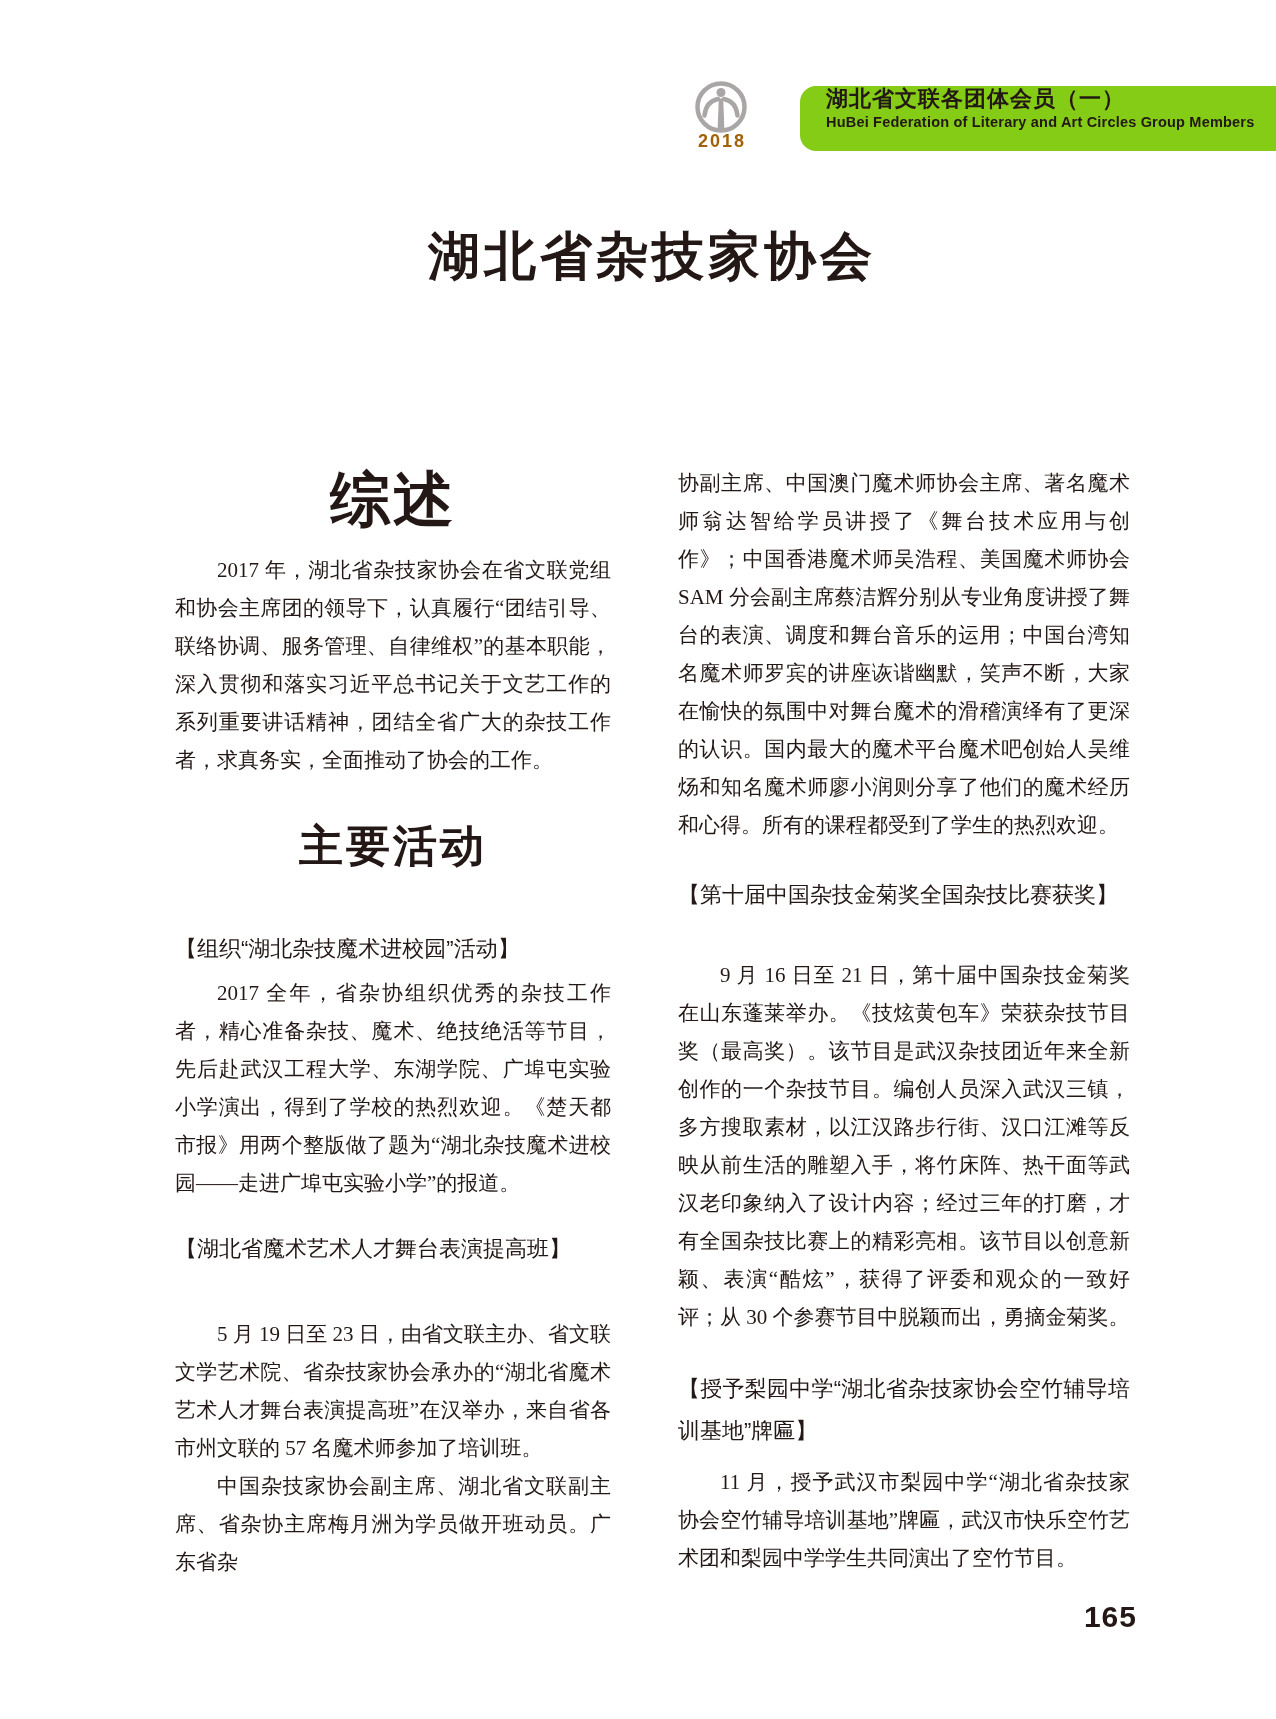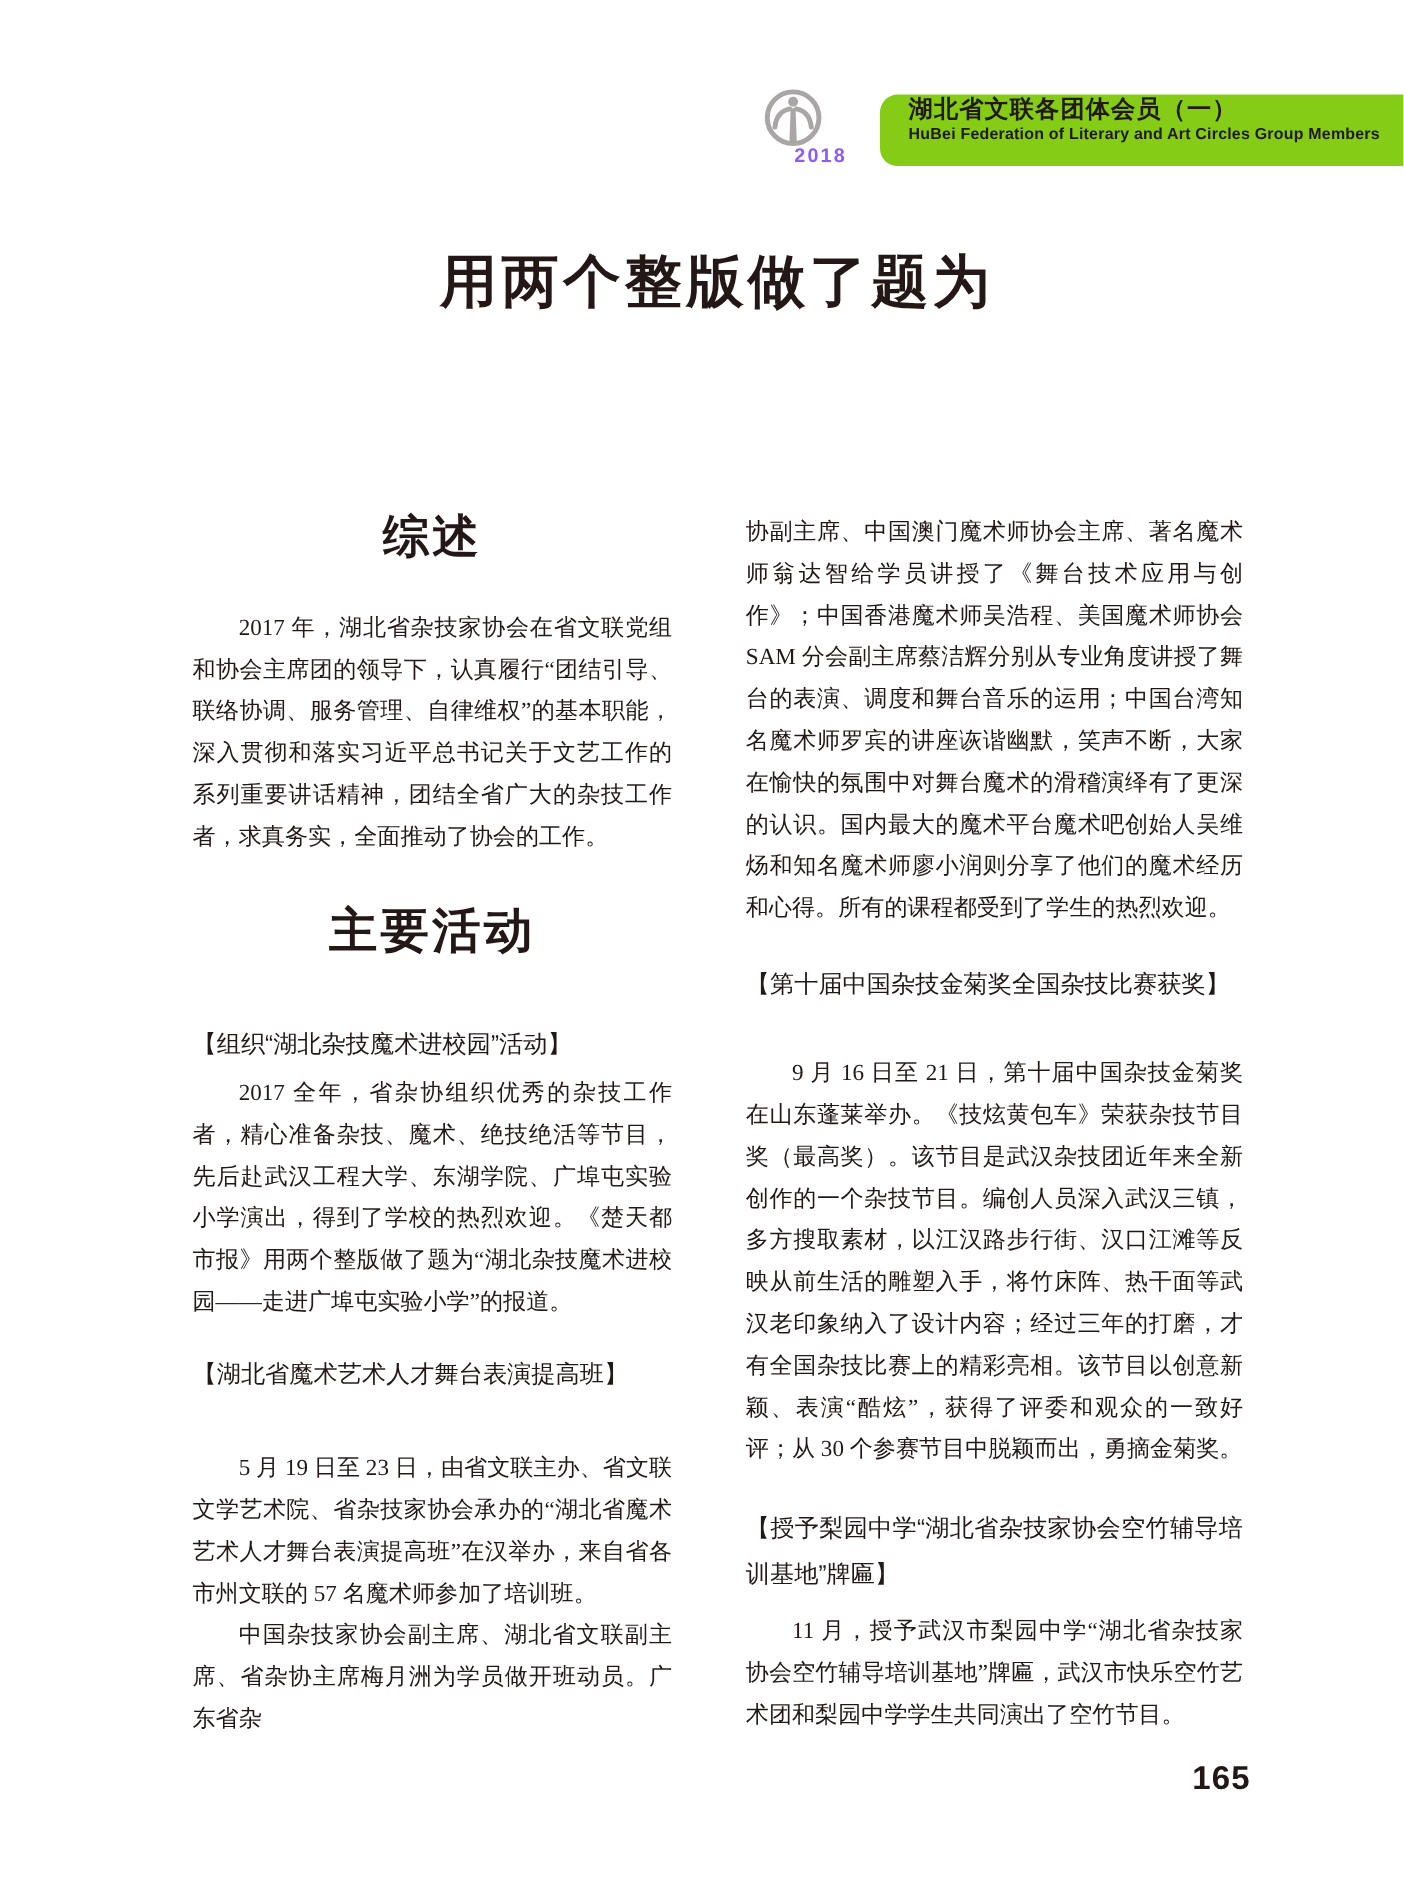--- a/index.html
+++ b/index.html
@@ -11,44 +11,44 @@
     overflow:hidden;
     font-family:"Liberation Serif","DejaVu Serif",serif;
   }
   .abs { position:absolute; }
   .sans { font-family:"Liberation Sans","DejaVu Sans",sans-serif; }
   .serif { font-family:"Liberation Serif","DejaVu Serif",serif; }
 
   
   .logo-wrap { left:693px; top:79px; width:56px; height:56px; }
   .logo-year {
-    left:708px; top:131px; width:76px;
+    left:684px; top:131px; width:76px;
     text-align:center; font-weight:bold; font-size:18px;
-    letter-spacing:2px; color:#8b5cf6;
+    letter-spacing:2px; color:#a16207;
   }
   .header-band {
     left:800px; top:86px; width:521px; height:65px;
     background:#84cc16; border-radius:16px 0 0 16px;
     box-sizing:border-box; padding:0 10px 0 26px;
   }
   .header-band .cn { font-size:22px; font-weight:bold; letter-spacing:1px; line-height:26px; }
   .header-band .en { font-size:14.5px; font-weight:bold; margin-top:2px; letter-spacing:0.2px; }
 
   
   .article-title {
     left:175px; top:222px; width:954px;
     text-align:center; font-size:52px; font-weight:bold; letter-spacing:4px;
   }
 
   
   .col-l { left:175px; width:436px; }
   .col-r { left:678px; width:452px; }
 
   .h-overview {
-    text-align:center; font-size:42px; font-weight:bold; letter-spacing:3px;
+    text-align:center; font-size:60px; font-weight:bold; letter-spacing:3px;
   }
   .h-activities {
     text-align:center; font-size:44px; font-weight:bold; letter-spacing:3px;
   }
   .h-sec { font-size:22px; font-weight:normal; line-height:42px; text-align:justify; }
   .body-p { font-size:21px; line-height:38px; text-align:justify; }
   .body-p p { margin:0; }
   .body-p p.indent { text-indent:2em; }
 
   .page-number {
@@ -70,21 +70,21 @@
       <polygon points="25.8,19.5 30.2,19.5 31.4,51 24.6,51" fill="#a9a6a5"></polygon>
     </svg>
   </div>
   <div class="abs logo-year sans">2018</div>
 
   <div class="abs header-band">
     <div class="cn sans">湖北省文联各团体会员（一）</div>
     <div class="en sans">HuBei Federation of Literary and Art Circles Group Members</div>
   </div>
 
-  <div class="abs article-title serif">用两个整版做了题为</div>
+  <div class="abs article-title serif">湖北省杂技家协会</div>
 
   <div class="abs col-l h-overview serif" style="top:460px;">综述</div>
 
   <div class="abs col-l body-p" style="top:551px;">
     <p class="indent">2017 年，湖北省杂技家协会在省文联党组和协会主席团的领导下，认真履行“团结引导、联络协调、服务管理、自律维权”的基本职能，深入贯彻和落实习近平总书记关于文艺工作的系列重要讲话精神，团结全省广大的杂技工作者，求真务实，全面推动了协会的工作。</p>
   </div>
 
   <div class="abs col-l h-activities sans" style="top:817px;">主要活动</div>
 
   <div class="abs col-l h-sec sans" style="top:928px;">【组织“湖北杂技魔术进校园”活动】</div>

